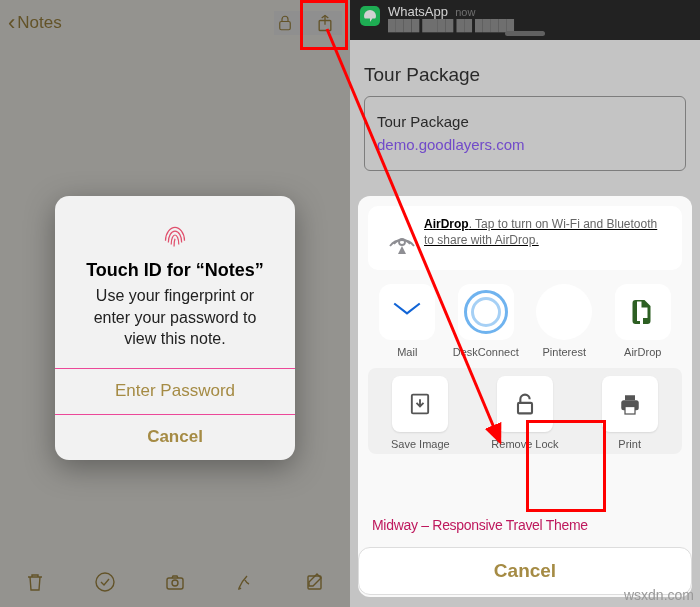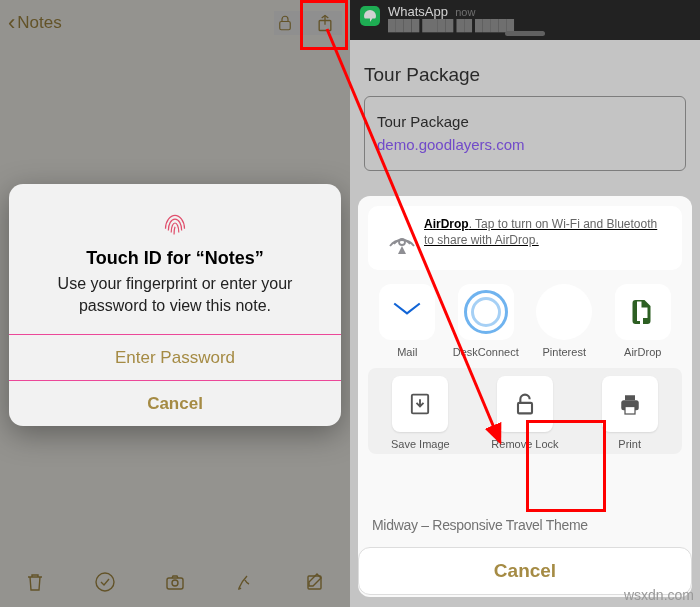--- a/index.html
+++ b/index.html
@@ -12,21 +12,21 @@
   .left .nav { height: 46px; display:flex; align-items:center; justify-content:space-between; padding:0 8px; }
   .left .nav .back { display:flex; align-items:center; color:#a58b44; font-size:17px; }
   .left .nav .back .chev { font-size:22px; margin-right:2px; }
   .left .nav .right { display:flex; align-items:center; gap:18px; padding-right:6px; }
   .left .nav .lock, .left .nav .share { width:22px; height:24px; display:flex; align-items:center; justify-content:center; }
   .left .dim { position:absolute; inset:0; background:rgba(0,0,0,0.4); }
 
   .toolbar { position:absolute; bottom:0; left:0; right:0; height:46px; display:flex; align-items:center; justify-content:space-around; }
   .toolbar svg { width:24px; height:24px; }
 
-  .alert { position:absolute; top:184px; left:50%; transform:translateX(-50%); width:332px; background:#f2f2f2; border-radius:14px; overflow:hidden; box-shadow:0 8px 30px rgba(0,0,0,0.35); }
+  .alert { position:absolute; top:196px; left:50%; transform:translateX(-50%); width:240px; background:#f2f2f2; border-radius:14px; overflow:hidden; box-shadow:0 8px 30px rgba(0,0,0,0.35); }
   .alert .body { padding:20px 18px 18px; text-align:center; }
   .alert .fp { width:38px; height:38px; margin:0 auto 6px; }
   .alert .title { font-size:18px; font-weight:600; color:#000; margin-bottom:4px; }
   .alert .msg { font-size:16px; color:#222; line-height:1.35; padding:0 4px; }
   .alert .btn { border-top:1px solid #ec4899; height:46px; display:flex; align-items:center; justify-content:center; font-size:17px; color:#a58b44; }
   .alert .btn.bold { font-weight:600; }
 
   .share-highlight { position:absolute; top:0; left:300px; width:48px; height:50px; border:3px solid #f00; }
 
   
@@ -58,21 +58,21 @@
   .mail{background:linear-gradient(#3fa7f3,#1164d6);} .mail svg{fill:#fff;}
   .desk{background:#0a61c4;} .desk .ring{width:44px;height:44px;border:3px solid #6fb3ef;border-radius:50%;display:flex;align-items:center;justify-content:center;} .desk .ring2{width:30px;height:30px;border:3px solid #a6d0f5;border-radius:50%;}
   .pin{background:#c8232c;border-radius:50% !important;color:#fff;font-family:Georgia,serif;font-size:34px;font-weight:bold;}
   .ever{background:#4fa53e;}
   .act .tile{box-shadow:0 1px 2px rgba(0,0,0,0.1);}
 
   .remove-highlight { position:absolute; top:420px; left:176px; width:80px; height:92px; border:3px solid #f00; }
 
   .cancel-bar { position:absolute; left:8px; right:8px; bottom:12px; height:48px; background:#fff; border-radius:12px; display:flex; align-items:center; justify-content:center; font-size:19px; font-weight:600; color:#a58b44; border:1px solid #ddd; }
 
-  .midline { position:absolute; left:14px; right:14px; bottom:64px; font-size:14px; color:#737373; letter-spacing:-0.3px; white-space:nowrap; overflow:hidden; }
+  .midline { position:absolute; left:14px; right:14px; bottom:64px; font-size:14px; color:#be185d; letter-spacing:-0.3px; white-space:nowrap; overflow:hidden; }
 
   .arrow { position:absolute; top:24px; left:322px; width:200px; height:440px; pointer-events:none; z-index:50; }
 
   .watermark { position:absolute; bottom:4px; right:6px; font-size:14px; color:#999; }
 </style>
 </head>
 <body>
 
 <div class="wrap">
 

